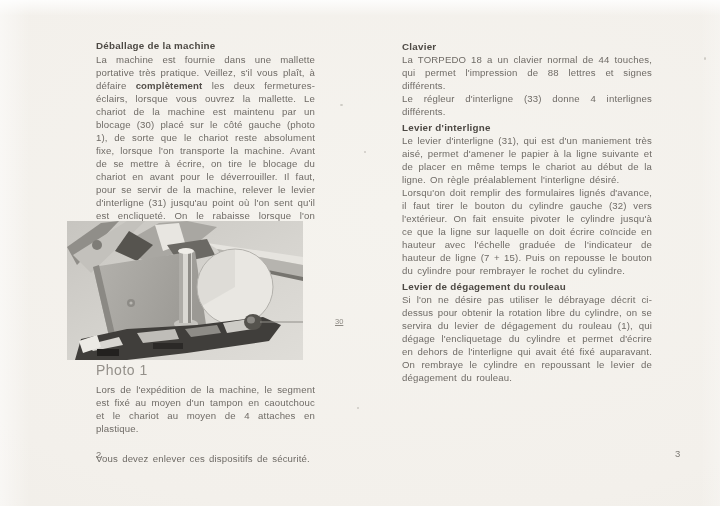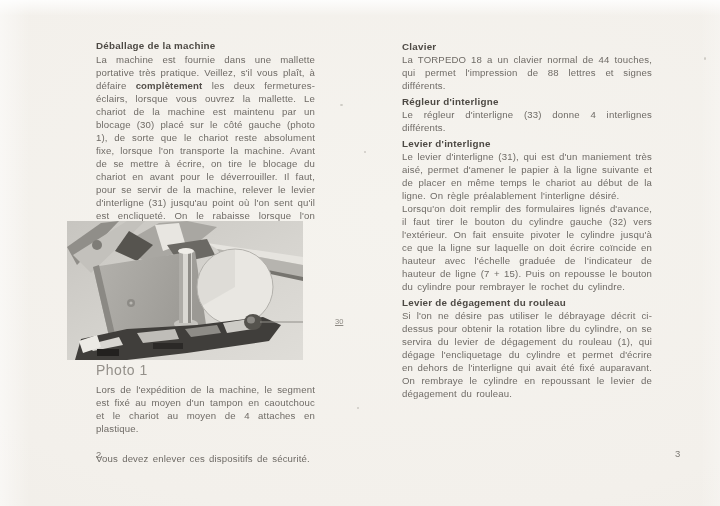--- a/index.html
+++ b/index.html
@@ -115,21 +115,20 @@
     <p class="btext abs" style="left:67px; top:452px; width:248px;">Vous devez enlever ces dispositifs de sécurité.</p>
 
     <span class="pagenum abs" style="left:67px; top:449px;">2</span>
   </div>
 
   <div class="rcol">
 
     <h3 class="heading first">Clavier</h3>
     <p class="btext">La TORPEDO 18 a un clavier normal de 44 touches, qui permet l'impression de 88 lettres et signes différents.</p>
 
-    <h3 class="heading">Régleur d'interligne</h3>
     <p class="btext">Le régleur d'interligne (33) donne 4 interlignes différents.</p>
 
     <h3 class="heading">Levier d'interligne</h3>
     <p class="btext">Le levier d'interligne (31), qui est d'un maniement très aisé, permet d'amener le papier à la ligne suivante et de placer en même temps le chariot au début de la ligne. On règle préalablement l'interligne désiré.</p>
 
     <p class="btext">Lorsqu'on doit remplir des formulaires lignés d'avance, il faut tirer le bouton du cylindre gauche (32) vers l'extérieur. On fait ensuite pivoter le cylindre jusqu'à ce que la ligne sur laquelle on doit écrire coïncide en hauteur avec l'échelle graduée de l'indicateur de hauteur de ligne (7 + 15). Puis on repousse le bouton du cylindre pour rembrayer le rochet du cylindre.</p>
 
     <h3 class="heading">Levier de dégagement du rouleau</h3>
     <p class="btext">Si l'on ne désire pas utiliser le débrayage décrit ci-dessus pour obtenir la rotation libre du cylindre, on se servira du levier de dégagement du rouleau (1), qui dégage l'encliquetage du cylindre et permet d'écrire en dehors de l'interligne qui avait été fixé auparavant. On rembraye le cylindre en repoussant le levier de dégagement du rouleau.</p>
   </div>

